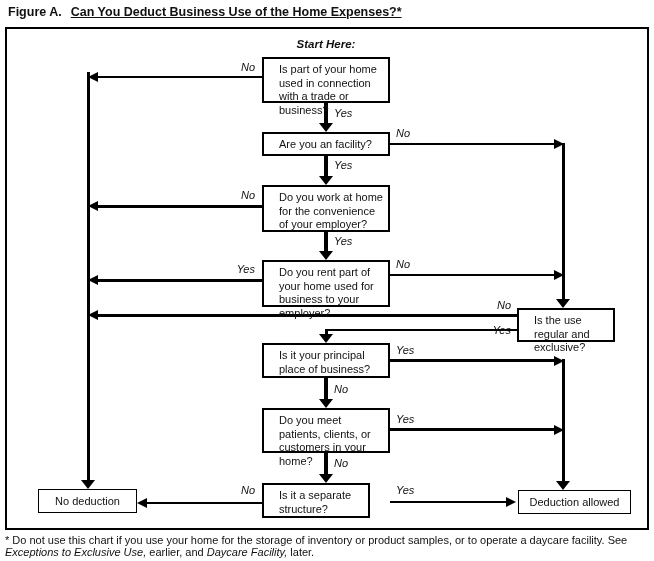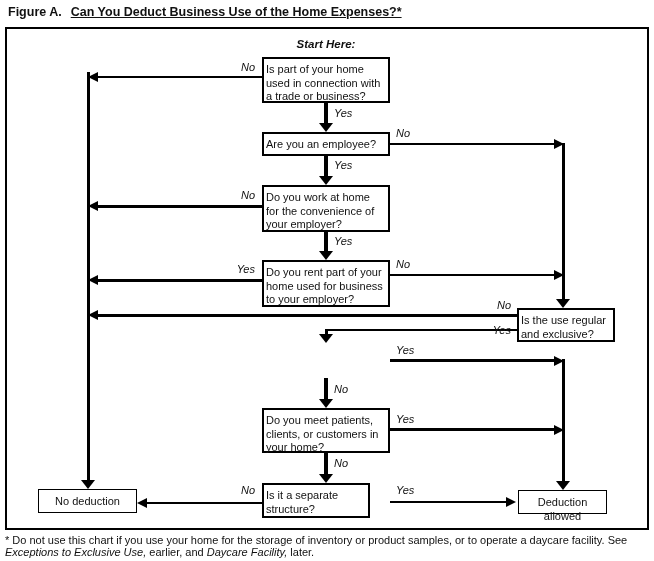--- a/index.html
+++ b/index.html
@@ -34,21 +34,21 @@
     font-style: italic; font-weight: bold;
     font-size: 11.5px;
   }
   .node {
     position: absolute;
     box-sizing: border-box;
     background: #fff;
     border: 2px solid #000;
     font-size: 11px;
     line-height: 13.5px;
-    padding: 4px 4px 2px 2px;
+    padding: 4px 4px 2px 15px;
   }
   .node.terminal {
     border-width: 1px;
     text-align: center;
     padding: 5px 2px 2px 2px;
   }
   .line { position: absolute; background: #000; }
   .arr { position: absolute; width: 0; height: 0; }
   .arr.left  { border-top: 5px solid transparent; border-bottom: 5px solid transparent; border-right: 10px solid #000; }
   .arr.right { border-top: 5px solid transparent; border-bottom: 5px solid transparent; border-left: 10px solid #000; }
@@ -150,34 +150,35 @@
   <div class="line" style="left:145px;top:502px;width:117px;height:2px"></div>
   <div class="arr left" style="left:137px;top:498px"></div>
   <div class="lbl r" style="left:205px;top:484px">No</div>
 
   <div class="line" style="left:390px;top:501px;width:118px;height:2px"></div>
   <div class="arr right" style="left:506px;top:497px"></div>
   <div class="lbl" style="left:396px;top:484px">Yes</div>
 
   <div class="node" style="left:262px;top:57px;width:128px;height:46px;border-width:2.5px">Is part of your home used in connection with a trade or business?</div>
 
-  <div class="node" style="left:262px;top:132px;width:128px;height:24px">Are you an employee?</div>
+  <div class="node" style="left:262px;top:132px;width:128px;height:24px">Are you an facility?</div>
 
   <div class="node" style="left:262px;top:185px;width:128px;height:47px">Do you work at home for the convenience of your employer?</div>
 
   <div class="node" style="left:262px;top:260px;width:128px;height:47px">Do you rent part of your home used for business to your employer?</div>
 
   <div class="node" style="left:517px;top:308px;width:98px;height:34px">Is the use regular and exclusive?</div>
 
+  <div class="node" style="left:262px;top:343px;width:128px;height:35px">Is it your principal place of business?</div>
 
   <div class="node" style="left:262px;top:408px;width:128px;height:45px">Do you meet patients, clients, or customers in your home?</div>
 
   <div class="node" style="left:262px;top:483px;width:108px;height:35px">Is it a separate structure?</div>
 
   <div class="node terminal" style="left:38px;top:489px;width:99px;height:24px">No deduction</div>
 
-  <div class="node terminal" style="left:518px;top:490px;width:89px;height:24px">Deduction allowed</div>
+  <div class="node terminal" style="left:518px;top:490px;width:113px;height:24px">Deduction allowed</div>
 
   <div class="footnote">
     <span>* Do not use this chart if you use your home for the storage of inventory or product samples, or to operate a daycare facility. See </span><span class="it">Exceptions to Exclusive Use,</span><span> earlier, and </span><span class="it">Daycare Facility,</span><span> later.</span>
   </div>
 
 </div>
 
 </body></html>

